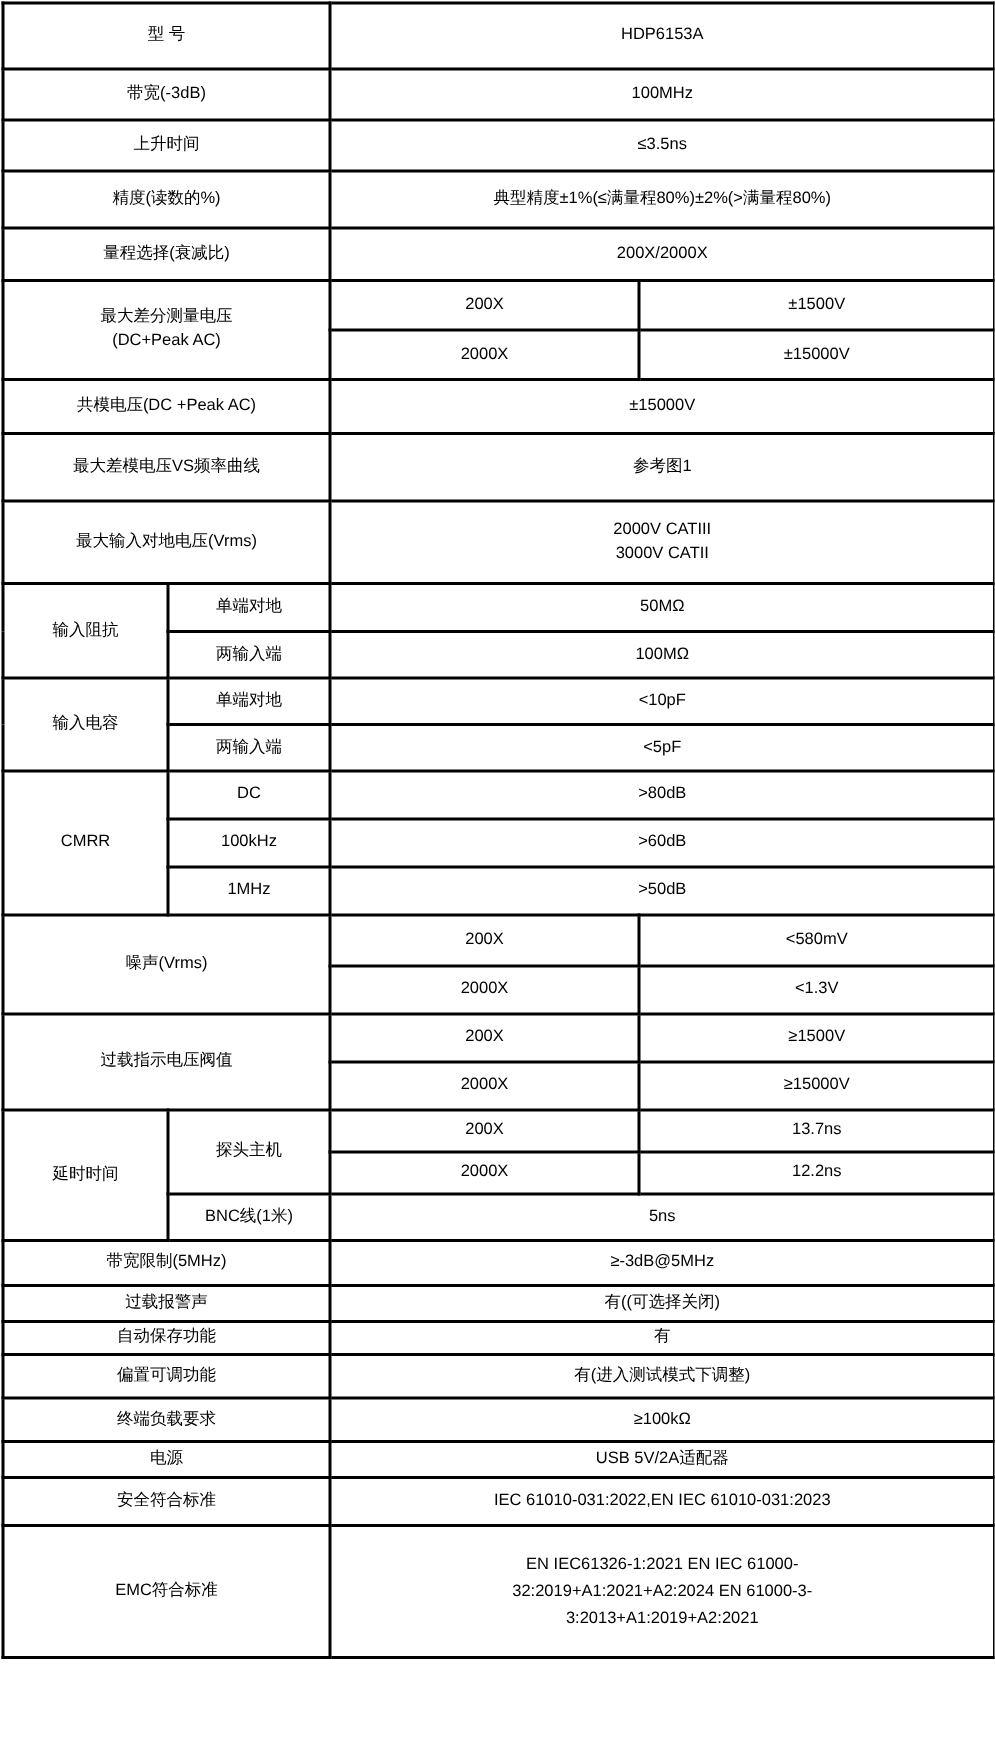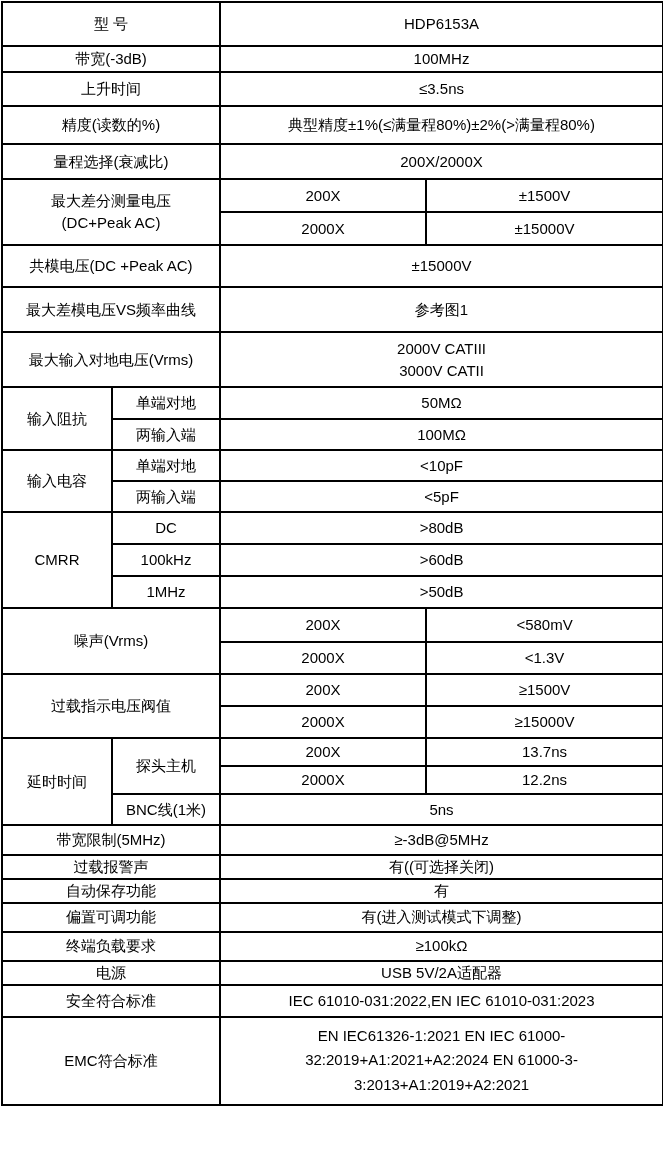--- a/index.html
+++ b/index.html
@@ -12,21 +12,21 @@
     height: 1162px;
     background: #ffffff;
     box-sizing: border-box;
     padding: 1px;
   }
   table.spec-table {
     border-collapse: collapse;
     table-layout: fixed;
     width: 661px;
     font-family: "Liberation Sans", "DejaVu Sans", sans-serif;
-    font-size: 15px;
+    font-size: 11px;
     color: #000000;
   }
   table.spec-table td {
     border: 2px solid #000000;
     text-align: center;
     vertical-align: middle;
     white-space: pre-line;
     padding: 0 3px;
     line-height: 1.45;
     overflow: hidden;
@@ -43,21 +43,21 @@
     <col style="width:206px">
     <col style="width:237px">
   </colgroup>
 
   <tbody>
         <tr style="height:44px">
     <td colspan="2">型 号</td>
     <td colspan="2">HDP6153A</td>
   </tr>
 
-  <tr style="height:26px">
+  <tr style="height:34px">
     <td colspan="2">带宽(-3dB)</td>
     <td colspan="2">100MHz</td>
   </tr>
 
   <tr style="height:34px">
     <td colspan="2">上升时间</td>
     <td colspan="2">≤3.5ns</td>
   </tr>
 
   <tr style="height:38px">
@@ -74,21 +74,21 @@
     <td colspan="2" rowspan="2">最大差分测量电压
 (DC+Peak AC)</td>
     <td>200X</td>
     <td>±1500V</td>
   </tr>
   <tr style="height:33px">
     <td>2000X</td>
     <td>±15000V</td>
   </tr>
 
-  <tr style="height:42px">
+  <tr style="height:36px">
     <td colspan="2">共模电压(DC +Peak AC)</td>
     <td colspan="2">±15000V</td>
   </tr>
 
   <tr style="height:45px">
     <td colspan="2">最大差模电压VS频率曲线</td>
     <td colspan="2">参考图1</td>
   </tr>
 
   <tr style="height:55px">

